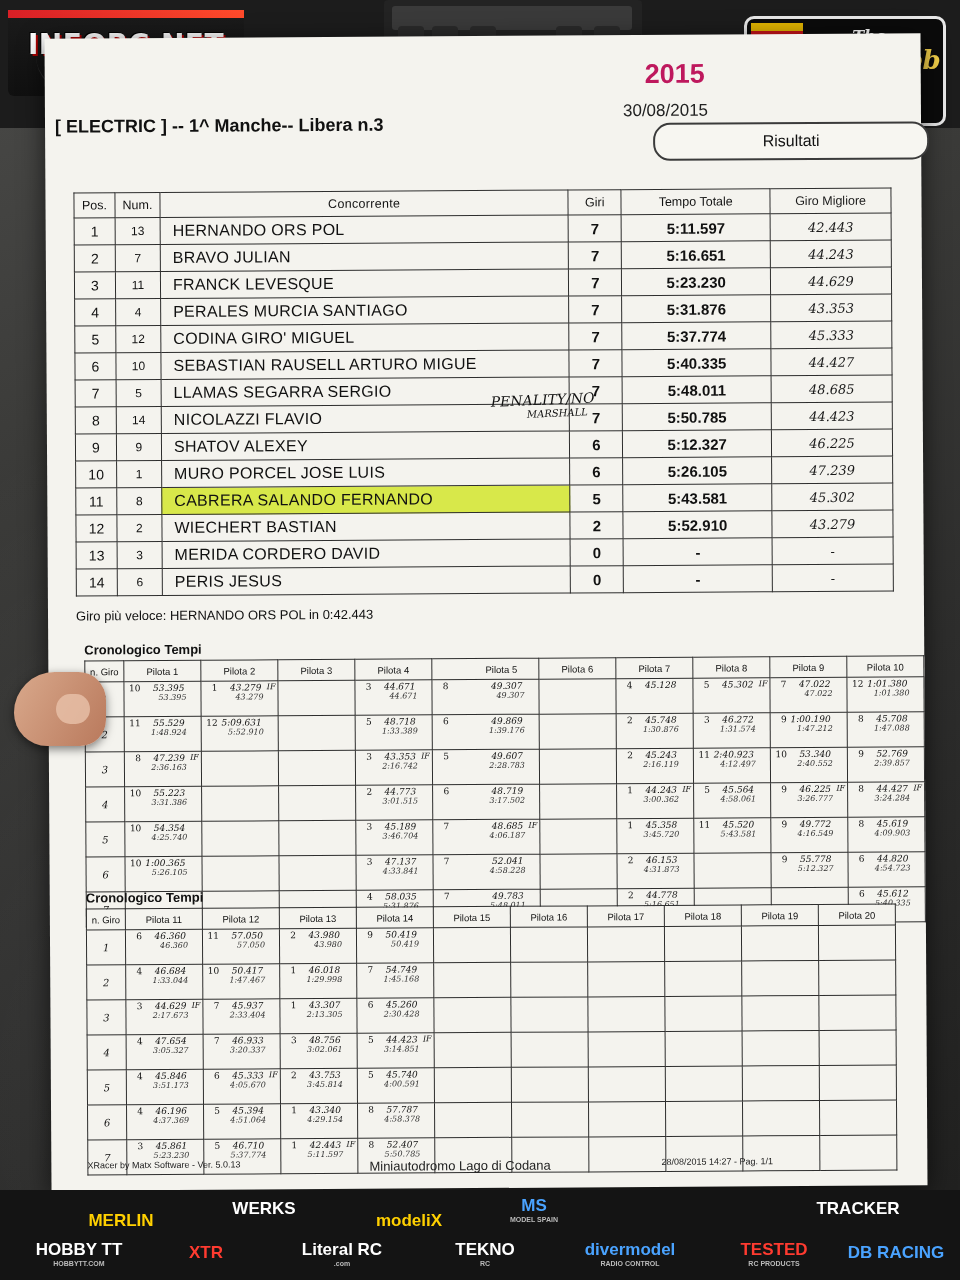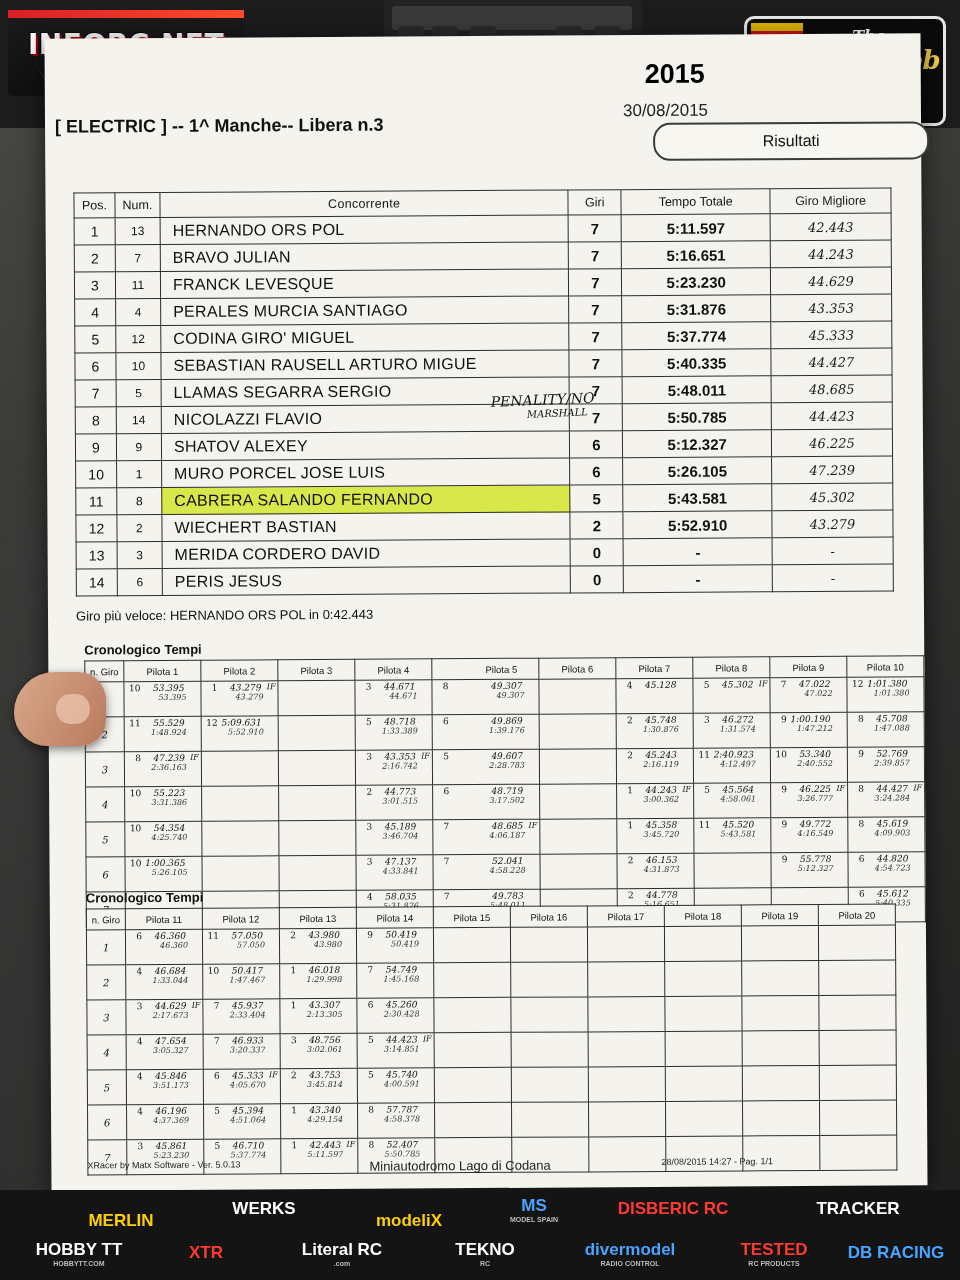--- a/index.html
+++ b/index.html
@@ -48,21 +48,21 @@
   .ital-t4{position:absolute;left:10px;top:74px;width:176px;text-align:center;color:#fff;
     font-size:22px;font-weight:bold;font-style:italic;}
   .ital-t5{position:absolute;left:10px;top:94px;width:176px;text-align:center;color:#ccc;font-size:7px;}
 
   
   .sheet{position:absolute;left:48px;top:36px;width:876px;height:1152px;
     background:#f4f3ee;box-shadow:0 6px 26px rgba(0,0,0,.65);
     transform:rotate(-0.35deg);}
   .sheet-inner{position:absolute;inset:0;}
 
-  .hdr-date-year{position:absolute;left:600px;top:24px;font-size:27px;font-weight:bold;color:#000000;}
+  .hdr-date-year{position:absolute;left:600px;top:24px;font-size:27px;font-weight:bold;color:#be185d;}
   .hdr-date-day{position:absolute;left:578px;top:66px;font-size:17px;color:#222;}
 
   .manche{position:absolute;left:10px;top:78px;font-size:18px;font-weight:bold;color:#111;}
   .risultati-box{position:absolute;left:608px;top:88px;width:272px;height:34px;
     border:2px solid #3b3b3b;border-radius:17px;background:#f7f6f1;}
   .risultati-box span{display:block;text-align:center;line-height:34px;font-size:16px;color:#111;}
 
   
   table{border-collapse:collapse;}
   .res-table{position:absolute;left:28px;top:154px;width:818px;font-size:12px;color:#111;}
@@ -1065,23 +1065,20 @@
         <div style="text-align:center">MERLIN</div>
       </div>
       <div class="sp " style="left: 198px; width: 132px;">
         <div style="text-align:center">WERKS</div>
       </div>
       <div class="sp yel" style="left: 334px; width: 150px;">
         <div style="text-align:center">modeliX</div>
       </div>
       <div class="sp blu" style="left: 488px; width: 92px;">
         <div style="text-align:center">MS<span class="sp-sub">MODEL SPAIN</span></div>
-      </div>
-      <div class="sp red" style="left: 580px; width: 186px;">
-        <div style="text-align:center">DISBERIC RC</div>
       </div>
       <div class="sp " style="left: 772px; width: 172px;">
         <div style="text-align:center">TRACKER</div>
       </div>
     </div>
   <div class="sprow r2">
       <div class="sp " style="left: 8px; width: 142px;">
         <div style="text-align:center">HOBBY TT<span class="sp-sub">HOBBYTT.COM</span></div>
       </div>
       <div class="sp red" style="left: 152px; width: 108px;">

